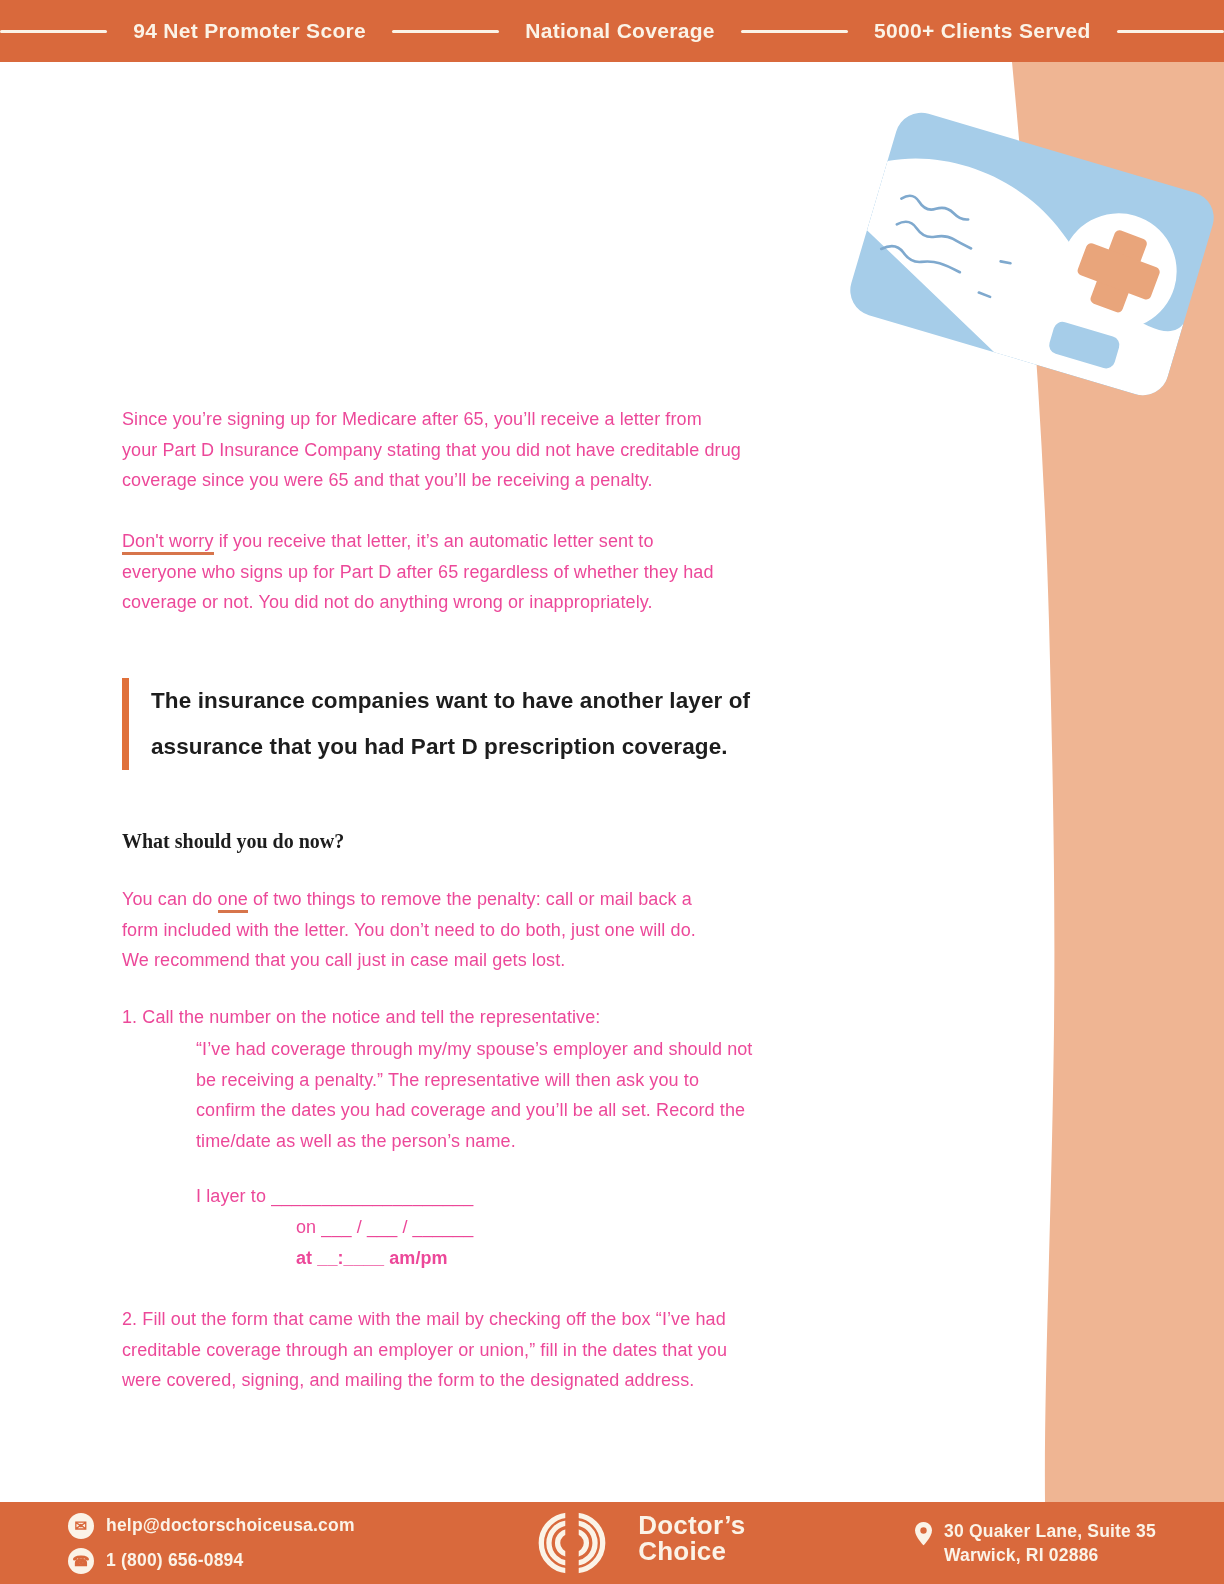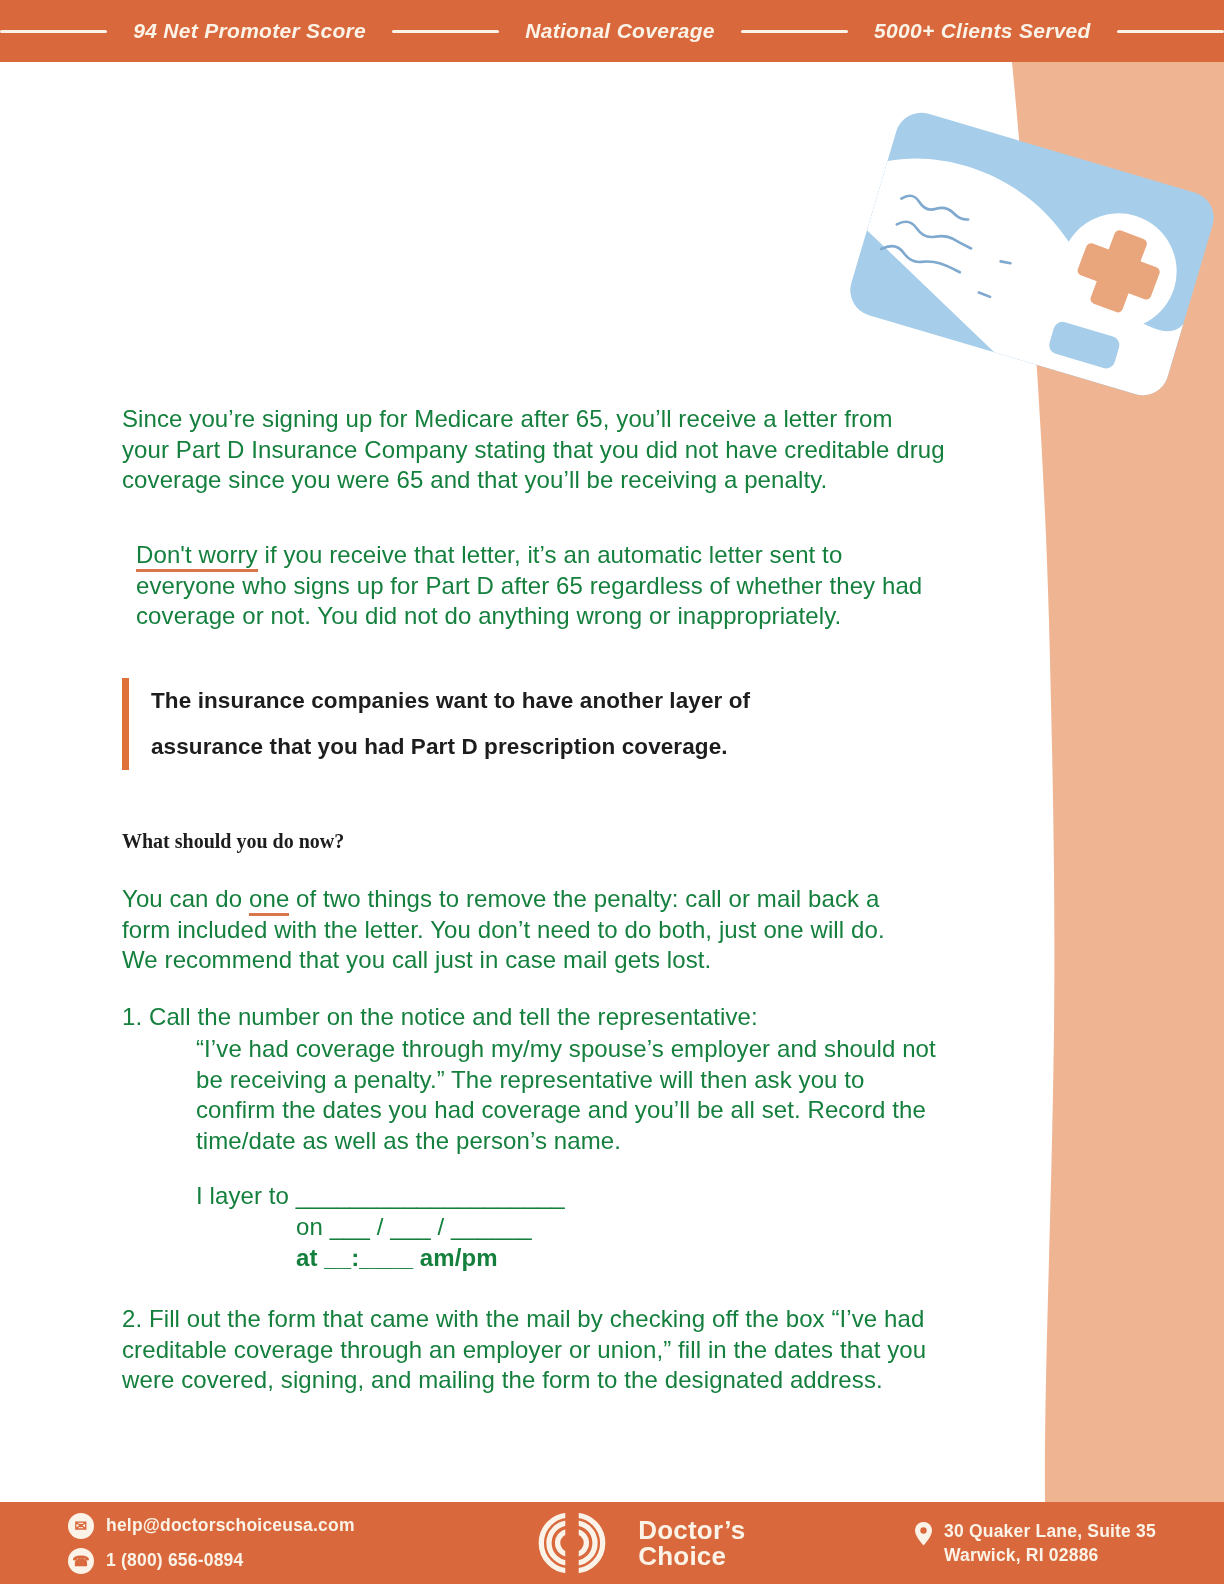--- a/index.html
+++ b/index.html
@@ -1,51 +1,51 @@
 <!DOCTYPE html>
 <html><head>
 <meta charset="utf-8">
 <style>
   html,body{margin:0;padding:0;background:#e8e8e8;}
   .page{position:relative;width:1224px;height:1584px;background:#ffffff;overflow:hidden;
         font-family:"Liberation Sans", sans-serif;color:#2d2d2d;margin:0 auto;}
 
   
   .topbar{position:absolute;top:0;left:0;width:1224px;height:62px;background:#d9693c;
-          display:flex;align-items:center;z-index:3;font-style:italic;}
+          display:flex;align-items:center;z-index:3;}
   .topbar .rule{flex:1;height:3px;background:#fbf3e7;border-radius:2px;}
   .topbar .stat{color:#fbf3e7;font-weight:bold;font-size:21px;letter-spacing:.3px;
                 padding:0 26px;white-space:nowrap;}
 
   
   .peach-shape{position:absolute;top:62px;left:0;z-index:0;}
 
   
   .card-illus{position:absolute;left:828px;top:70px;z-index:1;}
 
   
   .content{position:absolute;inset:0;z-index:2;}
   .abs{position:absolute;}
   h1{margin:0;font-size:67px;line-height:71px;font-weight:bold;letter-spacing:-1.5px;color:#111111;}
   h1 .accent{color:#e1702e;}
-  .prose{white-space:pre-line;font-size:24px;line-height:30.5px;letter-spacing:.1px;color:#15803d;}
+  .prose{white-space:pre-line;font-size:18px;line-height:30.5px;letter-spacing:.1px;color:#ec4899;}
   .u-orange{border-bottom:3px solid #d7754b;padding-bottom:1px;}
   .quote{border-left:7px solid #e0703a;padding-left:22px;}
   .quote .prose{font-weight:bold;font-size:22.5px;line-height:46px;color:#1d1d1d;}
   .subhead{font-weight:bold;font-size:20px;color:#1d1d1d;font-family:Liberation Serif, serif;}
 
   
   .footer{position:absolute;left:0;top:1502px;width:1224px;height:82px;background:#d9693c;
           z-index:3;display:flex;align-items:center;justify-content:space-between;
           padding:0 68px;box-sizing:border-box;color:#fbf3e7;}
   .contact-col{display:flex;flex-direction:column;gap:9px;}
   .contact-row{display:flex;align-items:center;gap:12px;font-size:17.5px;font-weight:bold;letter-spacing:.2px;}
   .icon-circle{width:26px;height:26px;border-radius:50%;background:#fbf3e7;color:#d9693c;
                display:flex;align-items:center;justify-content:center;font-size:15px;line-height:1;}
-  .logo{display:flex;align-items:center;gap:18px;}
+  .logo{display:flex;align-items:flex-start;gap:18px;}
   .logo-text{font-weight:bold;font-size:26px;line-height:26px;letter-spacing:.2px;}
   .addr-col{display:flex;align-items:flex-start;gap:12px;}
   .addr-text{font-size:17.5px;line-height:24px;font-weight:bold;letter-spacing:.2px;}
 </style>
 </head>
 <body>
 
 <div class="page">
 
   <svg class="peach-shape" width="1224" height="1440" viewBox="0 0 1224 1440" aria-hidden="true">
@@ -89,21 +89,21 @@
     <div class="rule"></div>
   </div>
 
   <div class="content">
 
 
     <p class="prose abs" style="left:122px;top:404px;width:900px;margin:0;">Since you’re signing up for Medicare after 65, you’ll receive a letter from
 your Part D Insurance Company stating that you did not have creditable drug
 coverage since you were 65 and that you’ll be receiving a penalty.</p>
 
-    <p class="prose abs" style="left:122px;top:526px;width:900px;margin:14px;"><span class="u-orange">Don't worry</span><span> if you receive that letter, it’s an automatic letter sent to
+    <p class="prose abs" style="left:122px;top:526px;width:900px;margin:0;"><span class="u-orange">Don't worry</span><span> if you receive that letter, it’s an automatic letter sent to
 everyone who signs up for Part D after 65 regardless of whether they had
 coverage or not. You did not do anything wrong or inappropriately.</span></p>
 
     <div class="quote abs" style="left:122px;top:678px;width:880px;">
       <p class="prose" style="margin:0;">The insurance companies want to have another layer of
 assurance that you had Part D prescription coverage.</p>
     </div>
 
     <div class="subhead abs" style="left:122px;top:830px;">What should you do now?</div>
 

